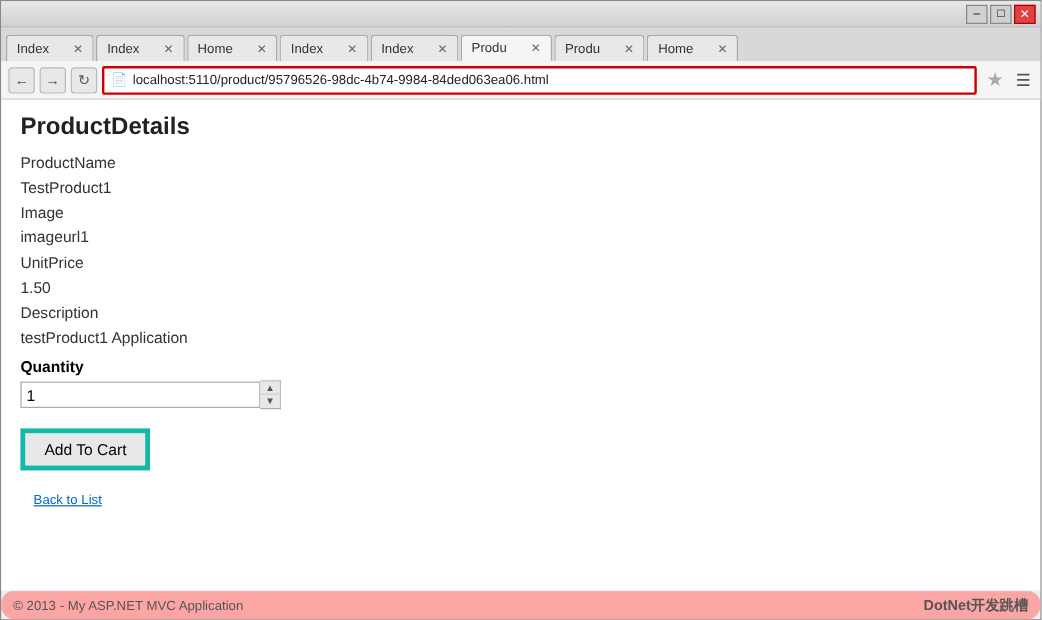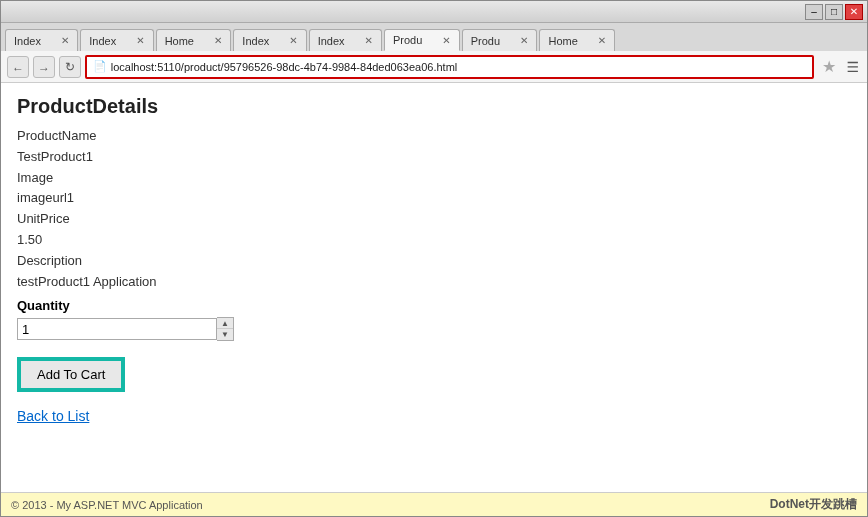--- a/index.html
+++ b/index.html
@@ -222,41 +222,43 @@
       border: 4px solid #14b8a6;
       font-size: 13px;
       cursor: pointer;
       margin-bottom: 16px;
       font-weight: normal;
     }
 
     .back-link {
       color: #0066cc;
       text-decoration: underline;
-      font-size: 14px;
-      cursor: pointer;
+      font-size: 11px;
+      cursor: pointer;
+      margin-left: 11px;
     }
 
     
     .page-content::-webkit-scrollbar { width: 16px; }
     .page-content::-webkit-scrollbar-track { background: #f0f0f0; }
     .page-content::-webkit-scrollbar-thumb { background: #c0c0c0; border: 1px solid #aaa; }
 
     
     .footer {
-      background: #fef9c3;
+      background: #fca5a5;
       border-top: 1px solid #ccc;
       padding: 3px 10px;
       font-size: 11px;
       color: #555;
       display: flex;
       align-items: center;
       justify-content: space-between;
       flex-shrink: 0;
       height: 24px;
+      border-radius: 11px;
     }
     .footer-logo {
       font-size: 12px;
       color: #555;
       font-weight: bold;
     }
 
     .content-area {
       display: flex;
       flex: 1;

